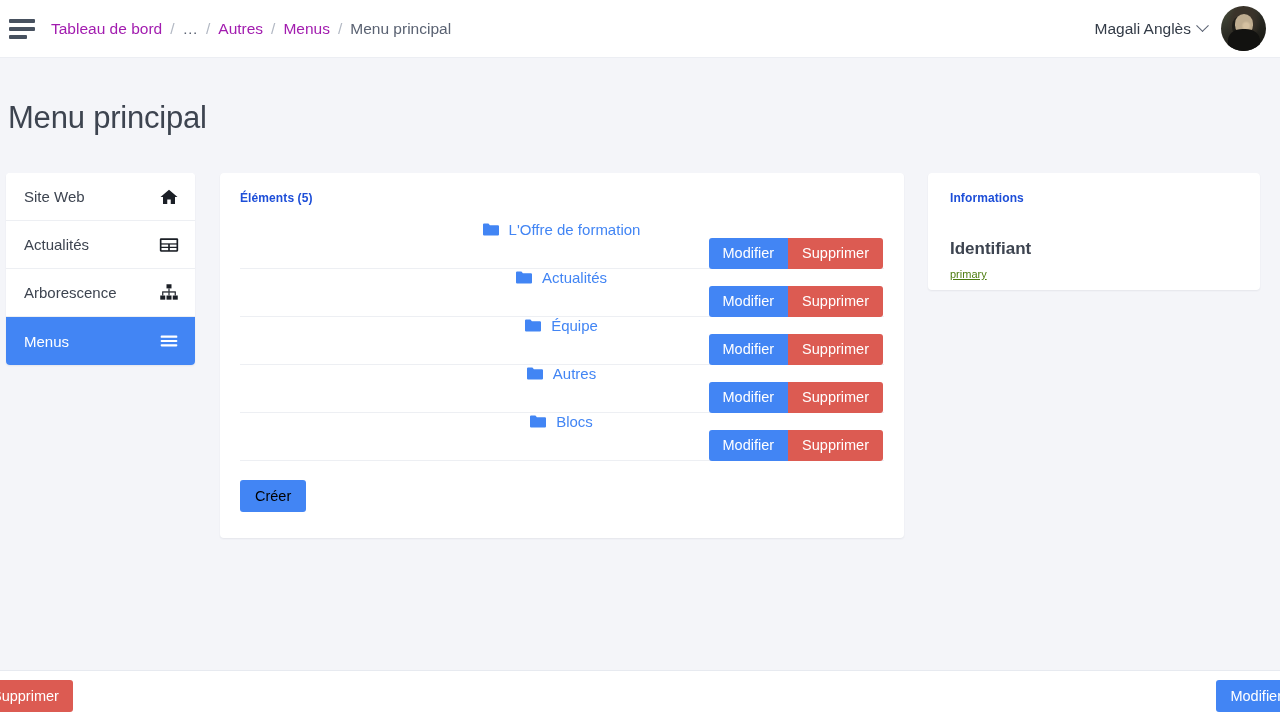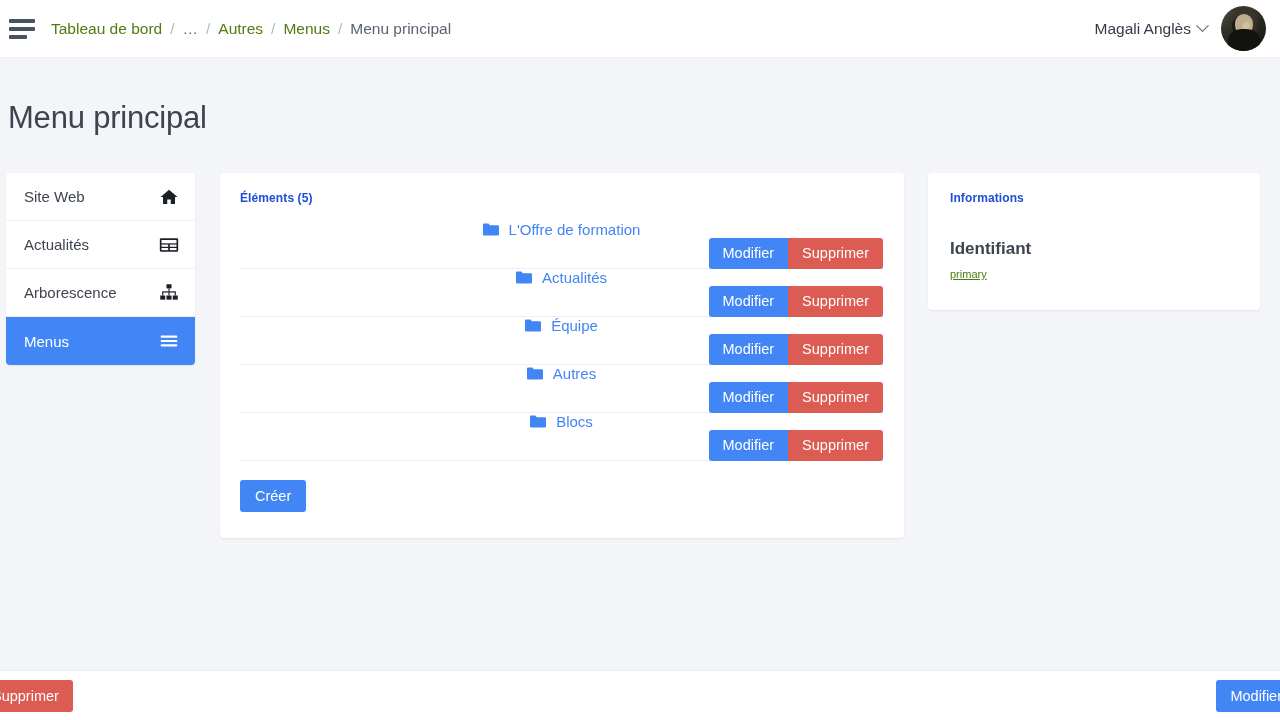--- a/index.html
+++ b/index.html
@@ -23,21 +23,21 @@
     margin-left: 9px; margin-right: 14px;
     display: flex; flex-direction: column; justify-content: center; gap: 4px;
     cursor: pointer;
   }
   .burger span { display: block; height: 4px; background: #47515f; border-radius: 1px; }
   .burger span:nth-child(1) { width: 26px; }
   .burger span:nth-child(2) { width: 26px; }
   .burger span:nth-child(3) { width: 18px; }
 
   .breadcrumb { display: flex; align-items: center; font-size: 15.5px; }
-  .crumb-link { color: #4d7c0f; text-decoration: none; white-space: nowrap; cursor: pointer; }
+  .crumb-link { color: #a21caf; text-decoration: none; white-space: nowrap; cursor: pointer; }
   .crumb-plain { color: #5a6272; white-space: nowrap; }
   .crumb-sep { color: #b3b9c4; margin: 0 8px; }
 
   .user-area {
     margin-left: auto; display: flex; align-items: center;
     margin-right: 14px;
   }
   .user-name { font-size: 15.5px; color: #333b47; cursor: pointer; }
   .caret {
     margin-left: 7px; margin-right: 14px;
@@ -129,26 +129,26 @@
     border: none; cursor: pointer;
     font-family: "Liberation Sans", sans-serif;
     font-size: 14.5px; color: #ffffff;
     padding: 0 14px; height: 31px; line-height: 31px;
   }
   .btn-edit { background: #4285f4; border-radius: 3px 0 0 3px; }
   .btn-del  { background: #dc5b52; border-radius: 0 3px 3px 0; }
   .create-wrap { padding-top: 19px; }
   .btn-create {
     background: #4285f4; border: none; cursor: pointer;
-    color: #ffffff; font-size: 14.5px; font-family: "Liberation Sans", sans-serif;
+    color: #000000; font-size: 14.5px; font-family: "Liberation Sans", sans-serif;
     height: 32px; padding: 0 15px; border-radius: 3px;
   }
 
   
-  .info-card { left: 928px; top: 0; width: 332px; padding: 18px 22px 30px 22px; }
+  .info-card { left: 928px; top: 0; width: 332px; padding: 18px 22px 10px 22px; }
   .info-label { font-size: 17px; font-weight: 700; color: #3d4450; margin-top: 34px; }
   .info-value { font-size: 11px; color: #4d7c0f; margin-top: 9px; text-decoration: underline; }
 
   
   .footer {
     position: absolute; left: 0; bottom: 0;
     width: 1280px; height: 50px;
     background: #ffffff;
     border-top: 1px solid #e7eaf0;
   }

